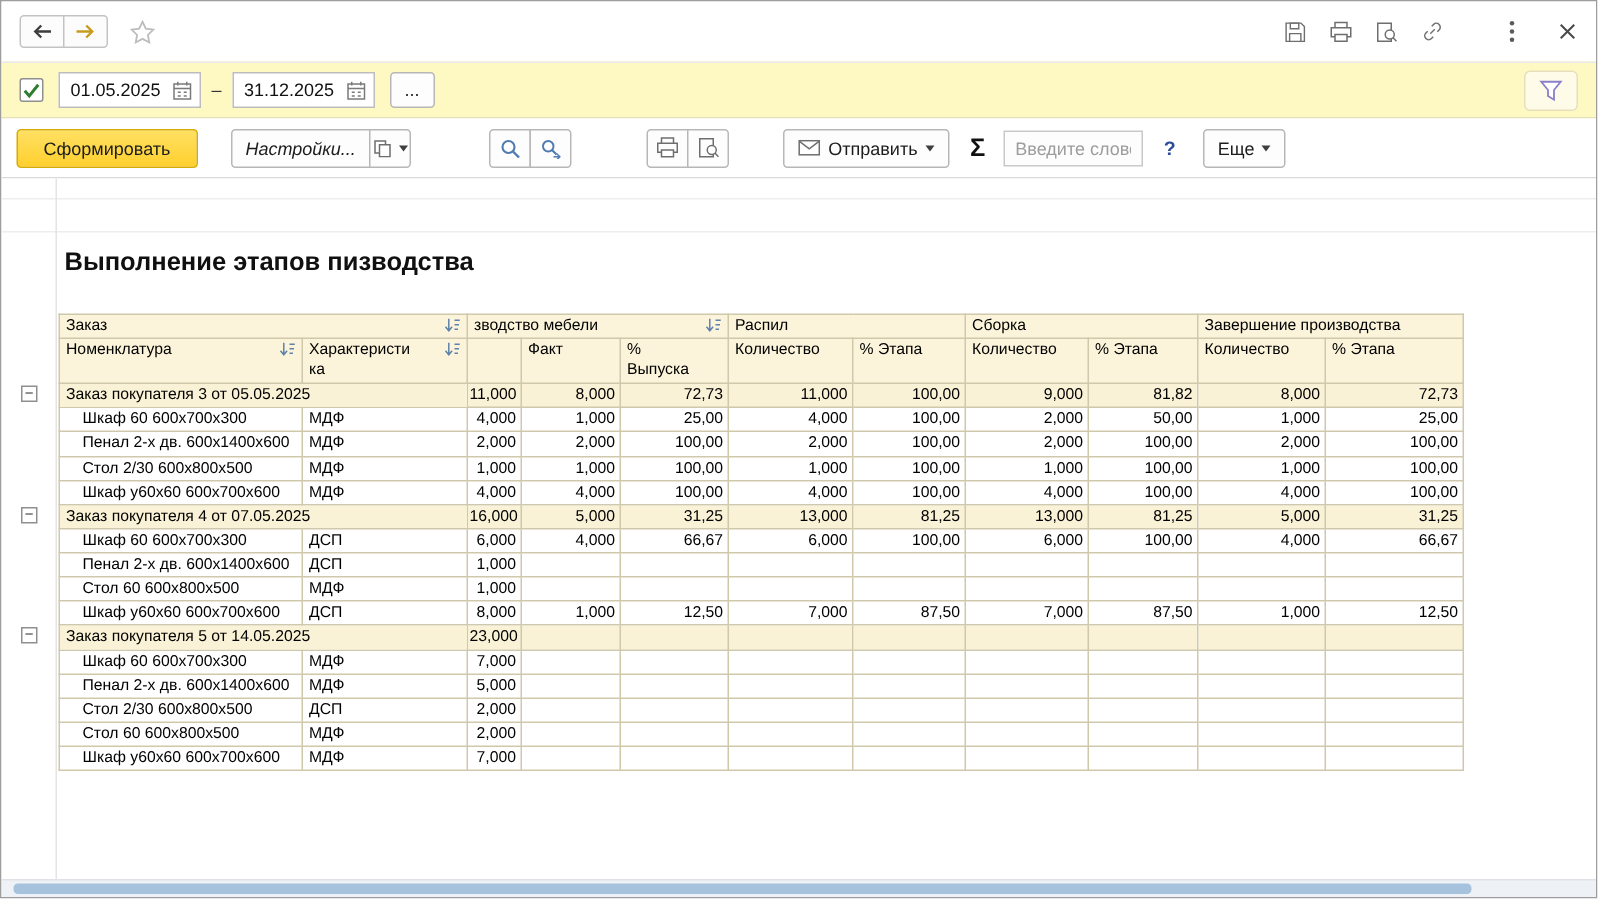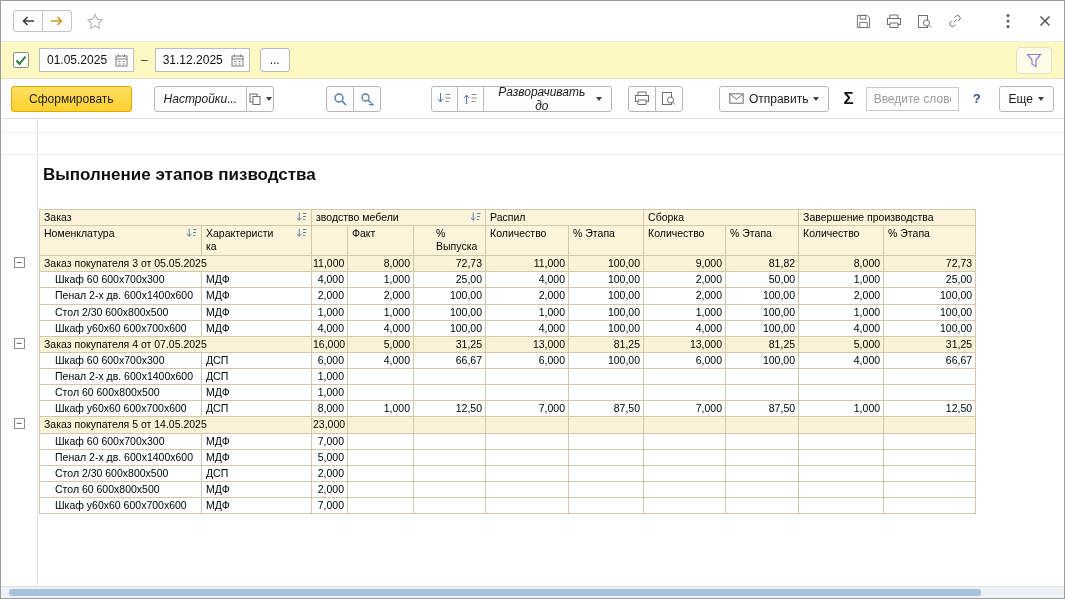--- a/index.html
+++ b/index.html
@@ -83,21 +83,21 @@
 
   .rtable { border-collapse:collapse; table-layout:fixed; width:936px;
             font-size:10.5px; line-height:1.25; color:#000;border-radius:12px; }
   .rtable th, .rtable td { border:1px solid #cfc8ab; padding:1px 4px;
                            vertical-align:top; font-weight:normal; text-align:left; }
   .rtable thead th { background:#fbf4da; }
   #hgroup-row th { height:16px; }
   #subhead-row th { height:30px; }
   #subhead-row th:nth-child(2) .lbl { display:inline-block; max-width:70px;
                                       word-break:break-all; }
-  #subhead-row th:nth-child(5) .lbl { display:inline-block; max-width:46px;margin-left:18px; }
+  #subhead-row th:nth-child(5) .lbl { display:inline-block; max-width:46px; }
   .hcell { display:flex; justify-content:space-between; align-items:flex-start; gap:2px; }
   .sorticon { flex:0 0 auto; margin-top:1px; }
   tr.group td, tr.total td { background:#faf2d6; }
   td.num { text-align:right; padding:1px 3px 1px 1px; white-space:nowrap; overflow:hidden; }
   td.name-cell { position:relative; }
   td.name-cell.item { padding-left:15px; }
   .grp-toggle { position:absolute; left:-26px; top:1px; width:11px; height:11px;
                 border:1px solid #8f8f8f; background:#fff; font-size:10px;
                 line-height:9px; text-align:center; color:#333; }
 
@@ -234,38 +234,20 @@
       </button>
       <button class="btn icon-only">
         <svg width="14" height="14" viewBox="0 0 14 14">
             <circle cx="5.5" cy="5.5" r="3.5" fill="none" stroke="#4f7bb0" stroke-width="1.3"></circle>
             <path d="M8 8l3 3" stroke="#4f7bb0" stroke-width="1.4"></path>
             <path d="M9 12.5h4M11.2 10.5l2 2-2 2" fill="none" stroke="#4f7bb0"></path>
           </svg>
       </button>
     </div>
 
-    <div class="grp expand-grp">
-      <button class="btn icon-only">
-        <svg width="15" height="13" viewBox="0 0 15 13">
-            <path d="M3.5 1v8.5M1.2 7L3.5 10 5.8 7" fill="none" stroke="#4f7bb0"></path>
-            <path d="M8.5 2.5h5M8.5 6h5M8.5 9.5h3.5" stroke="#8a8a8a"></path>
-          </svg>
-      </button>
-      <button class="btn icon-only">
-        <svg width="15" height="13" viewBox="0 0 15 13">
-            <path d="M3.5 12V3.5M1.2 6L3.5 3 5.8 6" fill="none" stroke="#4f7bb0"></path>
-            <path d="M8.5 2.5h5M8.5 6h5M8.5 9.5h3.5" stroke="#8a8a8a"></path>
-          </svg>
-      </button>
-      <button class="btn">
-        <span>Разворачивать до</span>
-        <span class="caret"></span>
-      </button>
-    </div>
 
     <div class="grp print-grp">
       <button class="btn icon-only">
         <svg width="16" height="15" viewBox="0 0 16 15">
             <path d="M4 4.5V1h8v3.5" fill="none" stroke="#6e6e6e"></path>
             <rect x="1.5" y="4.5" width="13" height="6" fill="none" stroke="#6e6e6e"></rect>
             <path d="M4 13.5V9h8v4.5z" fill="#fff" stroke="#6e6e6e"></path>
           </svg>
       </button>
       <button class="btn icon-only">

